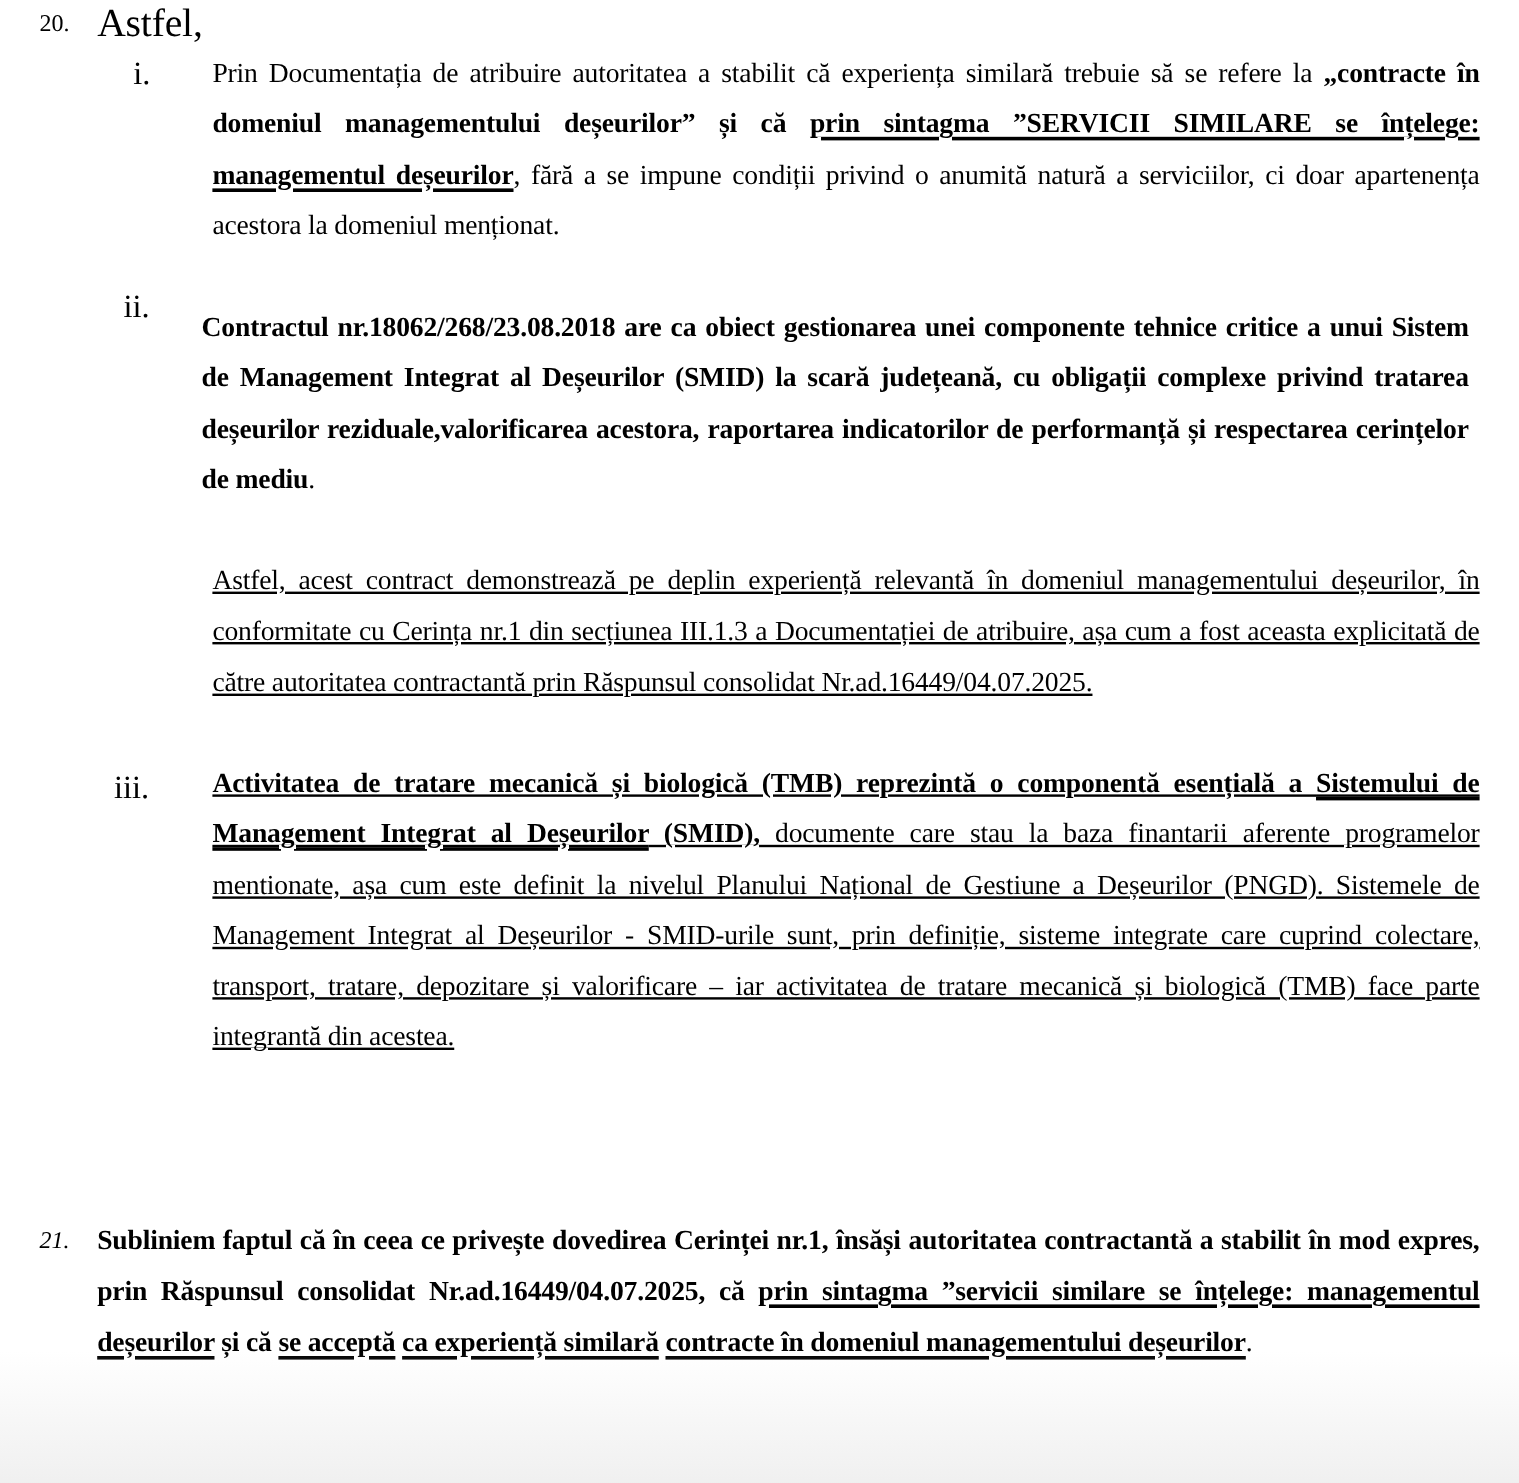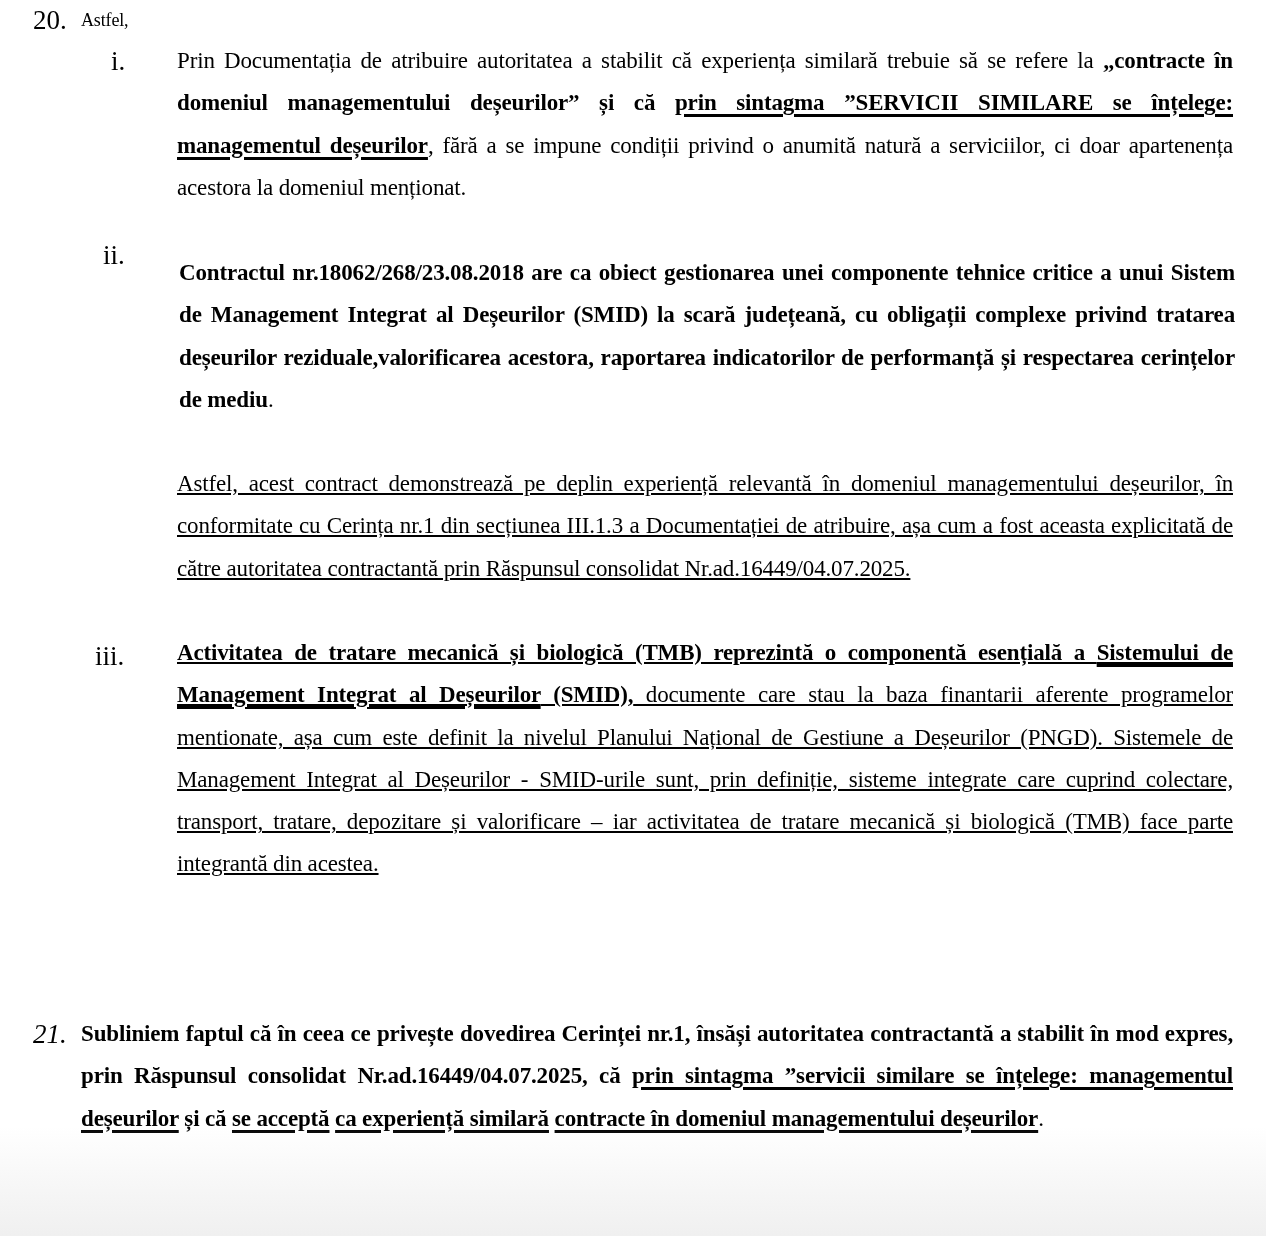--- a/index.html
+++ b/index.html
@@ -10,37 +10,37 @@
     color: #000;
     position: relative;
   }
   .page { position: absolute; left: 0; top: 0; width: 1266px; height: 1236px; }
   .fade {
     position: absolute; left: 0; right: 0; bottom: 0; height: 110px;
     background: linear-gradient(to bottom, rgba(255,255,255,0) 0%, rgba(238,238,238,0.9) 100%);
     pointer-events: none;
   }
   .num {
-    position: absolute; font-size: 27px; line-height: 42px;
+    position: absolute; font-size: 20px; line-height: 42px;
   }
   .roman {
     position: absolute; font-size: 27px; line-height: 42px;
   }
   .para {
     position: absolute; font-size: 23px; line-height: 42.3px;
     text-align: justify; text-align-last: left;
     letter-spacing: -0.15px;
   }
-  .p20-head { left: 81px; top: -1px; font-size: 18px; }
+  .p20-head { left: 81px; top: -1px; font-size: 33px; }
   .n20 { left: 33px; top: -1px; }
   .r1 { left: 111px; top: 40px; }
   .r2 { left: 103px; top: 234px; }
   .r3 { left: 95px; top: 635px; }
   .b1 { left: 177px; top: 40px; width: 1056px; }
-  .b2 { left: 179px; top: 252px; width: 1056px; }
+  .b2 { left: 168px; top: 252px; width: 1056px; }
   .b2b { left: 177px; top: 463px; width: 1056px; text-decoration: underline; }
   .b3 { left: 177px; top: 632px; width: 1056px; text-decoration: underline; }
   .n21 { left: 33px; top: 1013px; font-style: italic; }
   .b21 { left: 81px; top: 1013px; width: 1152px; }
   b, .bold { font-weight: bold; }
   u, .ul { text-decoration: underline; text-decoration-thickness: 3px; text-underline-offset: 4px; }
 </style>
 </head>
 <body>
 

